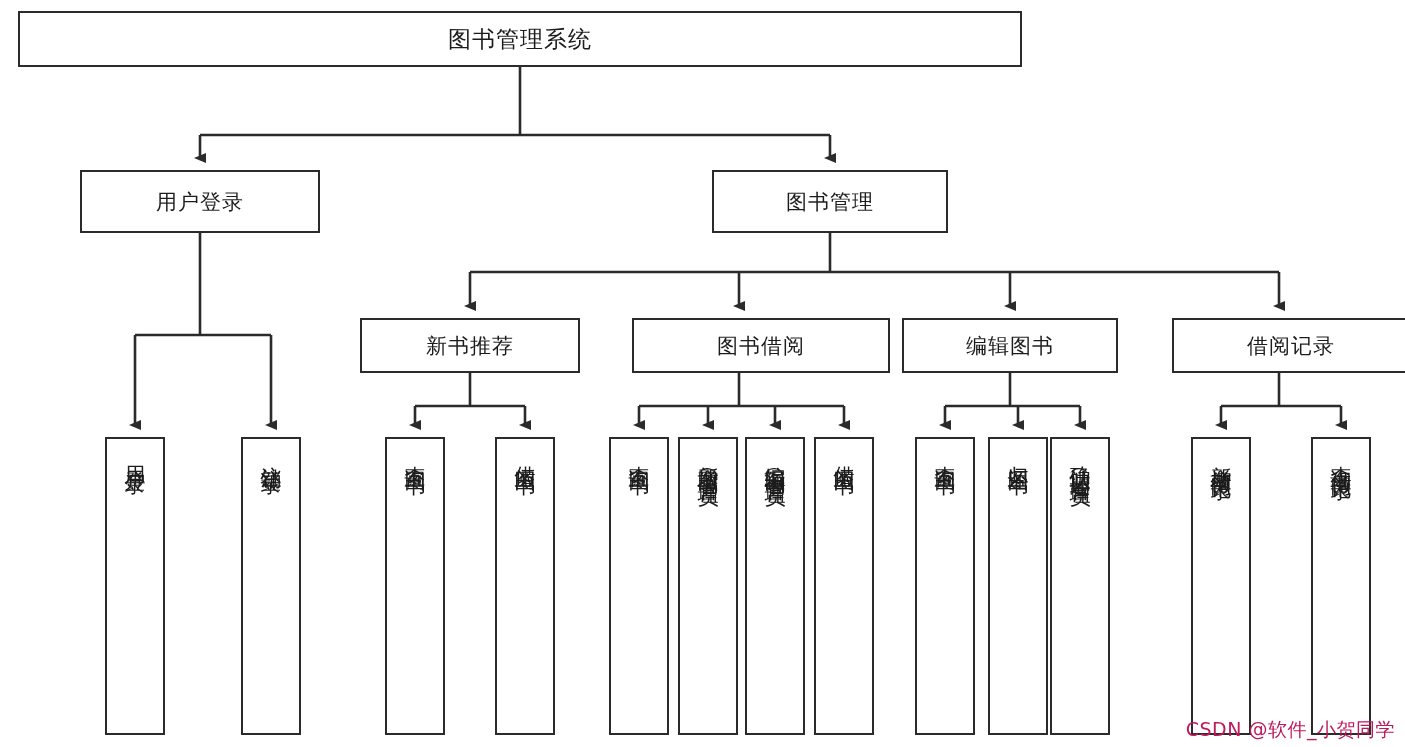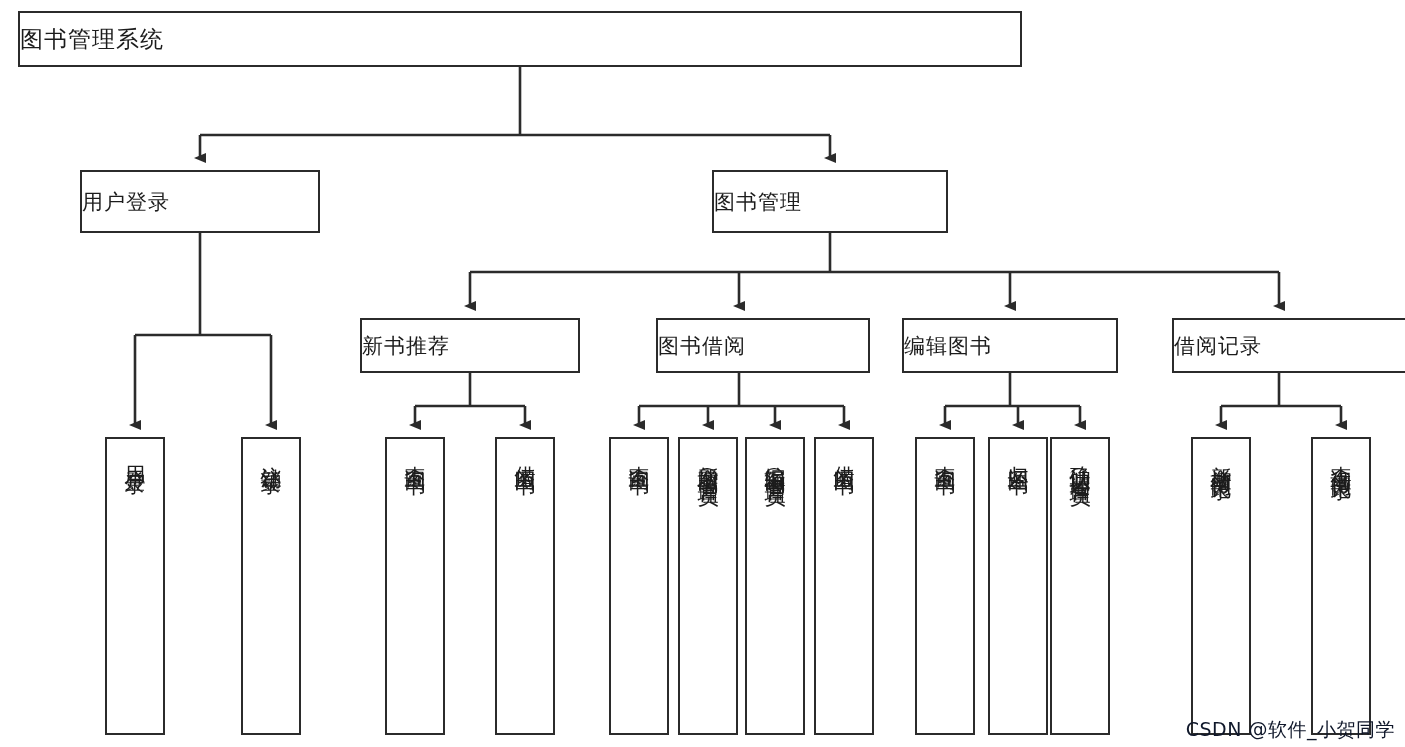--- a/index.html
+++ b/index.html
@@ -26,21 +26,21 @@
     height: 747px;
     pointer-events: none;
   }
   .node {
     position: absolute;
     box-sizing: border-box;
     border: 2px solid #2b2b2b;
     background: #ffffff;
     display: flex;
     align-items: center;
-    justify-content: flex-start;
+    justify-content: center;
     color: #1c1c1c;
     text-align: center;
   }
   .node.root {
     font-size: 23px;
     letter-spacing: 1px;
   }
   .node.level1 {
     font-size: 21px;
     letter-spacing: 1px;
@@ -60,21 +60,21 @@
     text-orientation: upright;
     letter-spacing: 3px;
     line-height: 1.05;
     white-space: nowrap;
   }
   .watermark {
     position: absolute;
     right: 10px;
     bottom: 4px;
     font-size: 19px;
-    color: #0f172a;
+    color: #be185d;
     letter-spacing: 0.5px;
     white-space: nowrap;
     font-family: "DejaVu Sans", "Liberation Sans", sans-serif;
   }
 </style>
 </head>
 <body>
 
 <div id="canvas">
 
@@ -135,21 +135,21 @@
   <div class="node level1" style="left:80px; top:170px; width:240px; height:63px;">
     <span>用户登录</span>
   </div>
   <div class="node level2" style="left:360px; top:318px; width:220px; height:55px;">
     <span>新书推荐</span>
   </div>
 
   <div class="node level1" style="left:712px; top:170px; width:236px; height:63px;">
     <span>图书管理</span>
   </div>
-  <div class="node level2" style="left:656px; top:318px; width:214px; height:55px;">
+  <div class="node level2" style="left:632px; top:318px; width:258px; height:55px;">
     <span>图书借阅</span>
   </div>
   <div class="node level2" style="left:902px; top:318px; width:216px; height:55px;">
     <span>编辑图书</span>
   </div>
   <div class="node level2" style="left:1172px; top:318px; width:238px; height:55px;">
     <span>借阅记录</span>
   </div>
 
   <div class="node leaf" style="left:105px; top:437px; width:60px; height:298px;">

